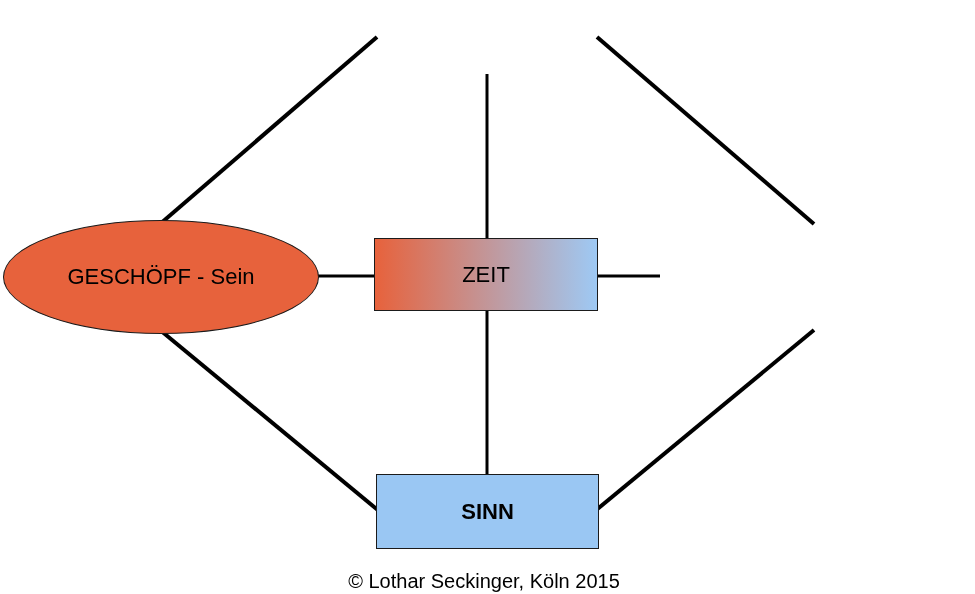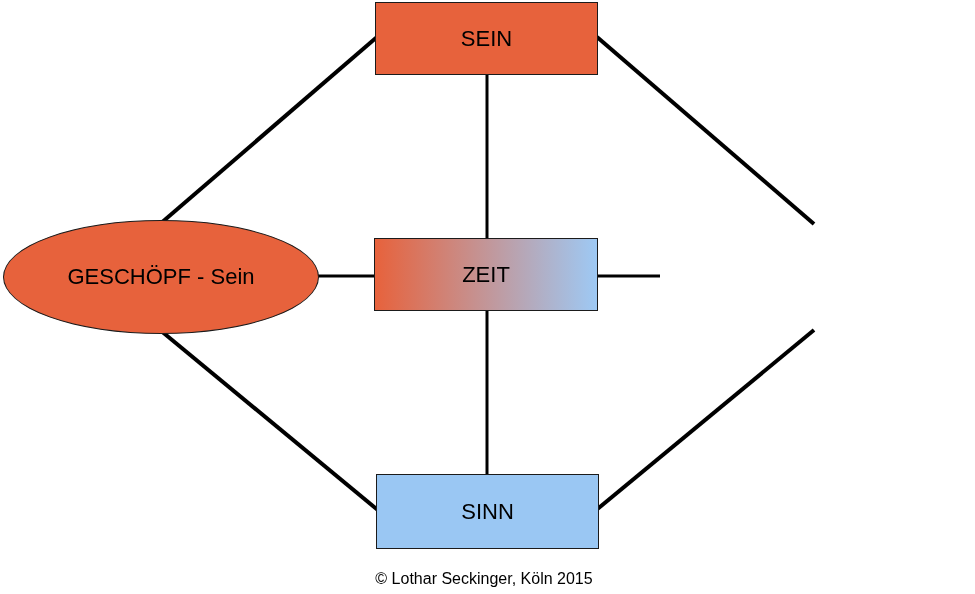--- a/index.html
+++ b/index.html
@@ -28,53 +28,50 @@
   .node-sein      { left: 375px; top: 2px;   width: 223px; height: 73px; }
   .node-geschoepf { left: 3px;   top: 220px; width: 316px; height: 114px; }
   .node-zeit      { left: 374px; top: 238px; width: 224px; height: 73px; }
   .node-person    { left: 655px; top: 220px; width: 316px; height: 114px; }
   .node-sinn      { left: 376px; top: 474px; width: 223px; height: 75px; }
   .caption {
     position: absolute;
     left: 484px;
     top: 570px;
     transform: translateX(-50%);
-    font-size: 16px;
+    font-size: 20px;
     color: #000000;
     white-space: nowrap;
   }
 </style>
 </head>
 <body>
 
 <div class="canvas">
 
   <svg id="edges-svg" width="975" height="594">
       <line x1="377" y1="37" x2="160" y2="224" stroke="#000000" stroke-width="4"></line>
       <line x1="597" y1="37" x2="814" y2="224" stroke="#000000" stroke-width="4"></line>
       <line x1="487" y1="74" x2="487" y2="240" stroke="#000000" stroke-width="3"></line>
       <line x1="314" y1="276" x2="378" y2="276" stroke="#000000" stroke-width="3"></line>
       <line x1="595" y1="276" x2="660" y2="276" stroke="#000000" stroke-width="3"></line>
       <line x1="487" y1="309" x2="487" y2="476" stroke="#000000" stroke-width="3"></line>
       <line x1="160" y1="330" x2="379" y2="511" stroke="#000000" stroke-width="4"></line>
       <line x1="814" y1="330" x2="595" y2="511" stroke="#000000" stroke-width="4"></line>
     </svg>
 
-  <div class="node node-sein" style="background: rgb(231, 98, 60); border-color: rgb(27, 27, 27); color: rgb(0, 0, 0);">
-    <span>SEIN</span>
-  </div>
 
   <div class="node node-zeit" style="background: linear-gradient(90deg, rgb(231, 98, 60), rgb(158, 201, 244)); border-color: rgb(27, 27, 27); color: rgb(0, 0, 0);">
     <span>ZEIT</span>
   </div>
 
   <div class="node ellipse node-geschoepf" style="background: rgb(231, 98, 60); border-color: rgb(27, 27, 27); color: rgb(0, 0, 0);">
     <span>GESCHÖPF - Sein</span>
   </div>
 
 
-  <div class="node node-sinn" style="background: rgb(154, 199, 243); border-color: rgb(27, 27, 27); color: rgb(0, 0, 0);">
+  <div class="node node-sinn" style="background: rgb(154, 199, 243); border-color: rgb(27, 27, 27); color: rgb(0, 0, 0); font-weight: bold;">
     <span>SINN</span>
   </div>
 
   <div class="caption">© Lothar Seckinger, Köln 2015</div>
 
 </div>
 
 </body></html>

